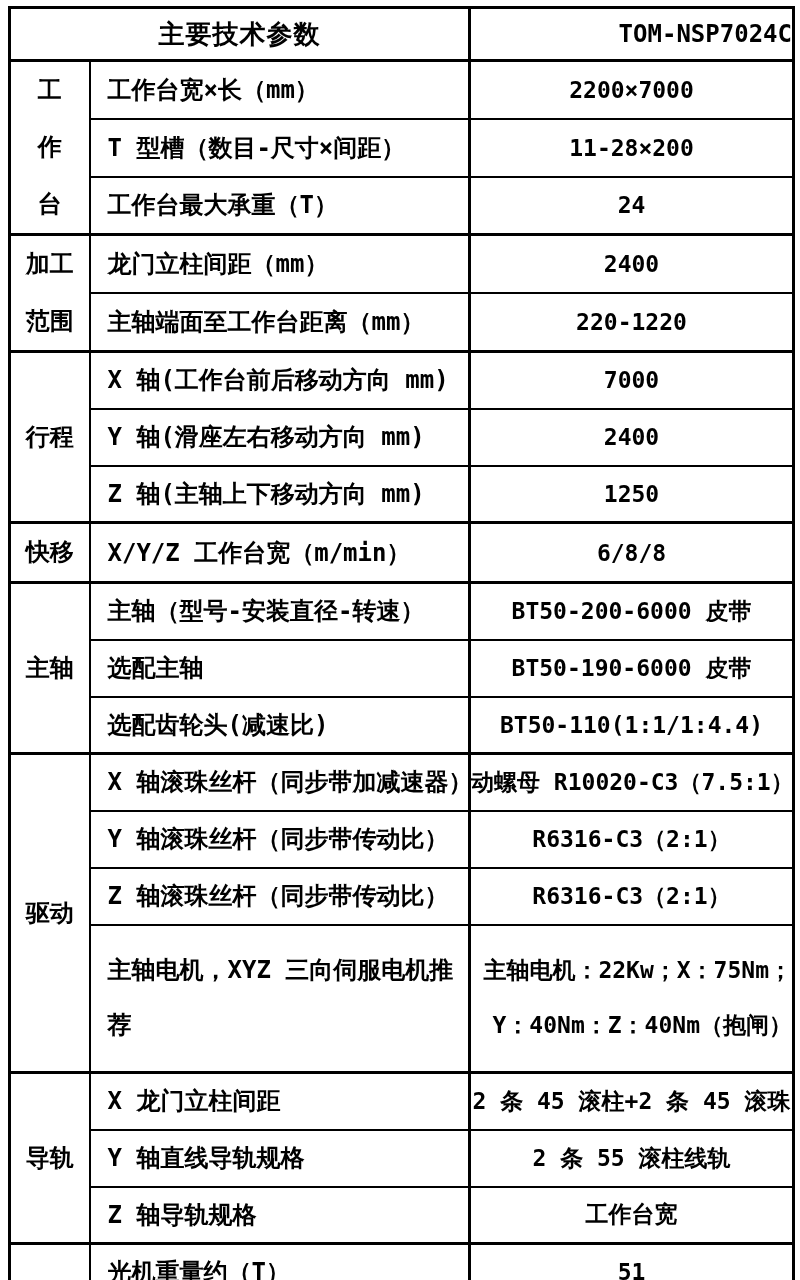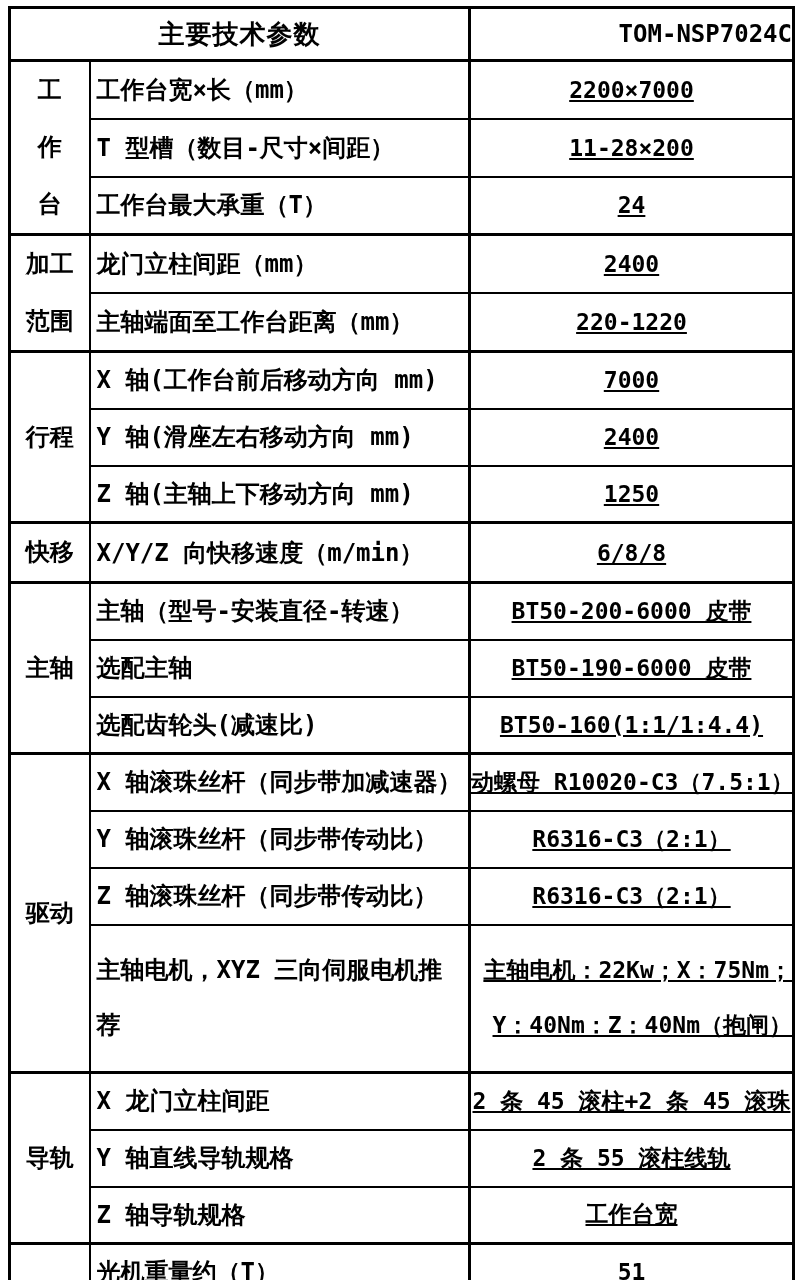--- a/index.html
+++ b/index.html
@@ -43,32 +43,31 @@
   tr.row-tall { height: 148px; }
   tr.group-start td { border-top-width: 3px; }
   td.group {
     text-align: center;
     font-size: 24px;
     white-space: pre-line;
     line-height: 57px;
   }
   td.param {
     text-align: left;
-    padding-left: 6px;
+    padding-left: 17px;
     font-size: 24px;
     white-space: nowrap;
     overflow: hidden;
   }
   td.value {
     text-align: center;
     font-size: 23px;
     border-left-width: 3px;
     white-space: nowrap;
     overflow: hidden;
-    text-decoration: underline;
   }
   tr.row-tall td.param {
     white-space: pre-line;
     line-height: 55px;
   }
   tr.row-tall td.value {
     white-space: pre-line;
     line-height: 55px;
     text-align: right;
     padding-left: 8px;
@@ -124,35 +123,35 @@
         <tr class="row">
           <td class="param">Y 轴(滑座左右移动方向 mm)</td>
           <td class="value">2400</td>
         </tr>
         <tr class="row">
           <td class="param">Z 轴(主轴上下移动方向 mm)</td>
           <td class="value">1250</td>
         </tr>
         <tr class="row group-start">
           <td class="group" rowspan="1">快移</td>
-          <td class="param">X/Y/Z 向快移速度（m/min）</td>
+          <td class="param">X/Y/Z 工作台宽（m/min）</td>
           <td class="value">6/8/8</td>
         </tr>
         <tr class="row group-start">
           <td class="group" rowspan="3">主轴</td>
           <td class="param">主轴（型号-安装直径-转速）</td>
           <td class="value">BT50-200-6000 皮带</td>
         </tr>
         <tr class="row">
           <td class="param">选配主轴</td>
           <td class="value">BT50-190-6000 皮带</td>
         </tr>
         <tr class="row">
           <td class="param">选配齿轮头(减速比)</td>
-          <td class="value">BT50-160(1:1/1:4.4)</td>
+          <td class="value">BT50-110(1:1/1:4.4)</td>
         </tr>
         <tr class="row group-start">
           <td class="group" rowspan="4">驱动</td>
           <td class="param">X 轴滚珠丝杆（同步带加减速器）</td>
           <td class="value">动螺母 R10020-C3（7.5:1）</td>
         </tr>
         <tr class="row">
           <td class="param">Y 轴滚珠丝杆（同步带传动比）</td>
           <td class="value">R6316-C3（2:1）</td>
         </tr>

